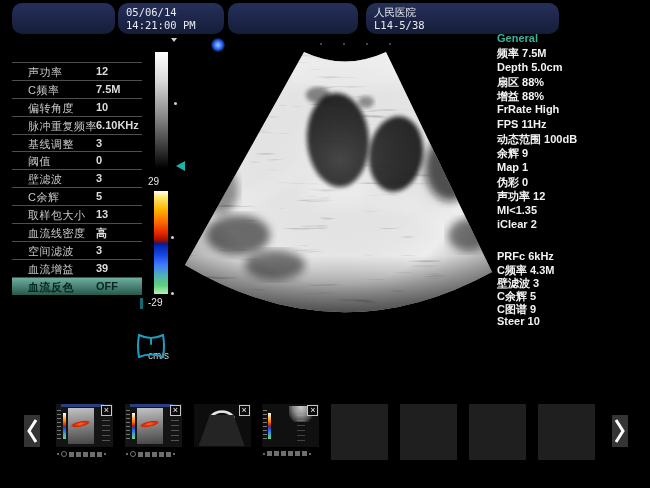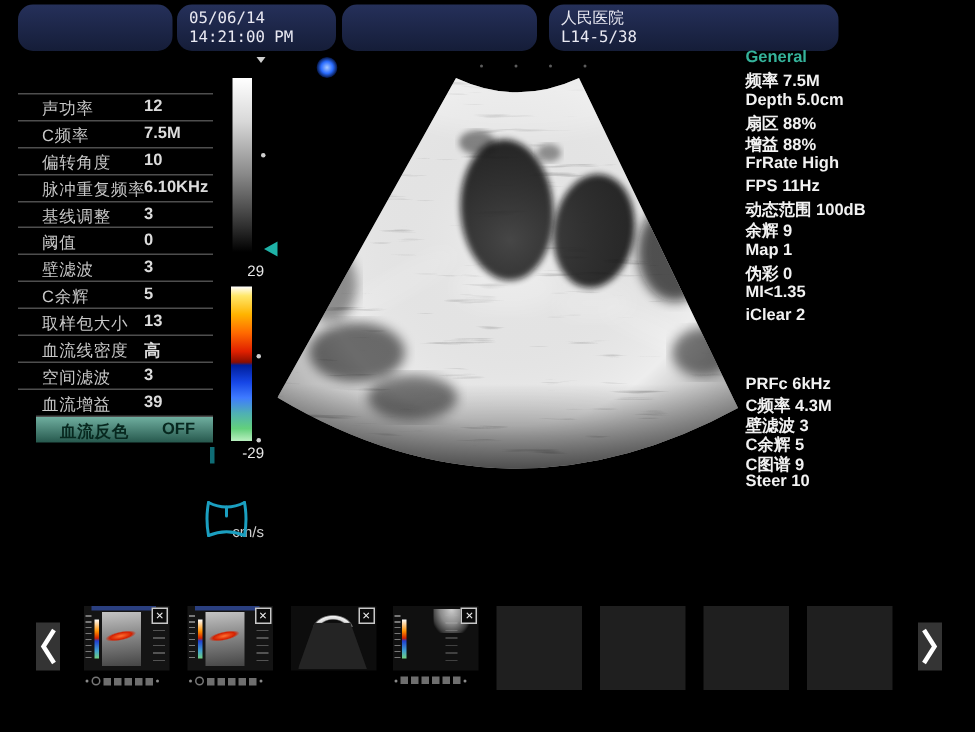--- a/index.html
+++ b/index.html
@@ -14,30 +14,30 @@
   .tbox2{left:118px;width:106px;}
   .tbox3{left:228px;width:130px;}
   .tbox4{left:366px;width:193px;}
 
   
   .sidebar{position:absolute;left:12px;top:62px;width:130px;}
   .srow{position:relative;height:17.9px;border-top:1px solid #4e4e4e;box-sizing:border-box;
         font-size:11px;color:#c8c8c8;}
   .srow .slabel{position:absolute;left:16px;top:2px;white-space:nowrap;letter-spacing:.5px;}
   .srow .svalue{position:absolute;left:84px;top:2px;color:#dcdcdc;font-weight:bold;white-space:nowrap;}
-  .srow.hl{background:linear-gradient(#6fae9f,#26584d);margin-left:12px;}
+  .srow.hl{background:linear-gradient(#6fae9f,#26584d);}
   .srow.hl .slabel,.srow.hl .svalue{color:#07281f;font-weight:bold;}
 
   
   .graybar{position:absolute;left:155px;top:52px;width:13px;height:116px;
            background:linear-gradient(#ffffff,#d8d8d8 25%,#8a8a8a 55%,#303030 85%,#000);}
   .colorbar{position:absolute;left:154px;top:191px;width:14px;height:103px;
            background:linear-gradient(#ffffff,#ffe76a 6%,#ffb400 18%,#ff6a00 30%,#e02000 42%,
            #8a0e00 49%,#001e9a 51%,#1646e6 62%,#3f7bff 72%,#4fb0b4 82%,#63d07c 92%,#b9efbf 100%);}
-  .scaletext{position:absolute;left:148px;width:28px;text-align:right;color:#e8e8e8;font-size:10px;}
+  .scaletext{position:absolute;left:148px;width:28px;text-align:left;color:#e8e8e8;font-size:10px;}
   .caret{position:absolute;left:171px;top:38px;width:0;height:0;
          border:3px solid transparent;border-top:4px solid #cfcfcf;}
   .tealarrow{position:absolute;left:171px;top:161px;width:0;height:0;
          border:5px solid transparent;border-right:9px solid #1fb3a8;}
   .fdot{position:absolute;width:3px;height:3px;border-radius:50%;background:#cfcfcf;}
   .tdot{position:absolute;width:2px;height:2px;border-radius:50%;background:#5c5c5c;top:43px;}
   .ttick{position:absolute;left:140px;top:298px;width:3px;height:11px;background:#127f8a;opacity:.85;}
 
   
   .fan{position:absolute;left:180px;top:40px;}
@@ -245,20 +245,21 @@
     <div class="rline">频率 7.5M</div>
     <div class="rline">Depth 5.0cm</div>
     <div class="rline">扇区 88%</div>
     <div class="rline">增益 88%</div>
     <div class="rline">FrRate High</div>
     <div class="rline">FPS 11Hz</div>
     <div class="rline">动态范围 100dB</div>
     <div class="rline">余辉 9</div>
     <div class="rline">Map 1</div>
     <div class="rline">伪彩 0</div>
+    <div class="rline">声功率 12</div>
     <div class="rline">MI&lt;1.35</div>
     <div class="rline">iClear 2</div>
   </div>
   <div class="rpanel rp2">
     <div class="rline">PRFc 6kHz</div>
     <div class="rline">C频率 4.3M</div>
     <div class="rline">壁滤波 3</div>
     <div class="rline">C余辉 5</div>
     <div class="rline">C图谱 9</div>
     <div class="rline">Steer 10</div>

